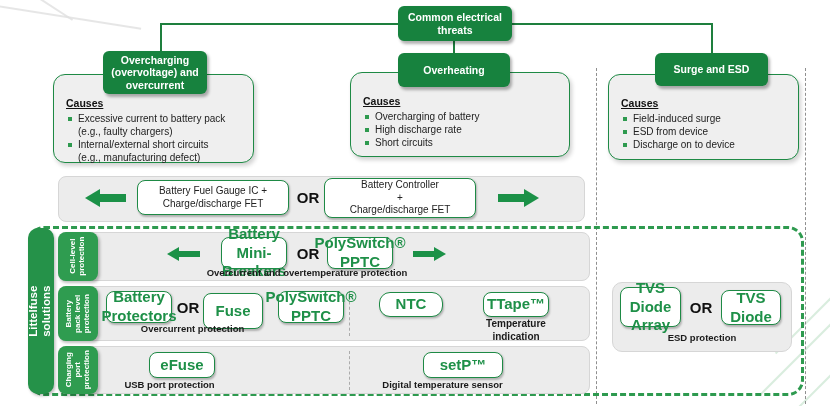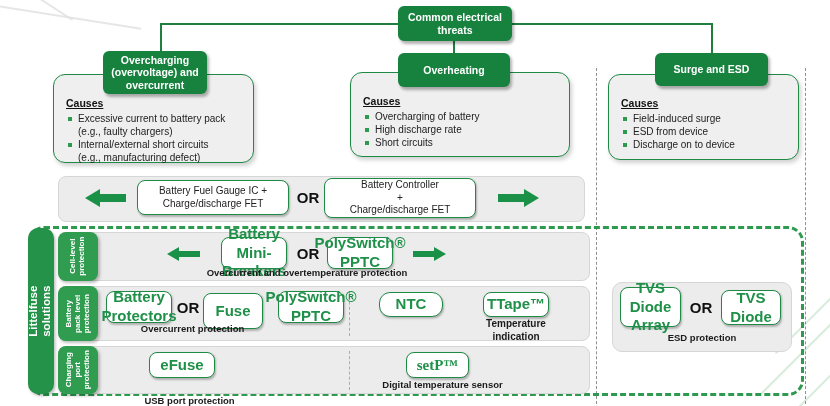--- a/index.html
+++ b/index.html
@@ -228,22 +228,22 @@
 indication</div>
 
   <div class="grayband" style="left:58px; top:346px; width:532px; height:48px;"></div>
   <div class="vbar rowtab" style="left:58px; top:346px; height:48px;">
     <span>Charging
 port
 protection</span>
   </div>
   <div class="vdash-lite" style="left:349px; top:351px; height:39px;"></div>
   <div class="prod" style="left:149px; top:352px; width:66px; height:26px;">eFuse</div>
-  <div class="cap" style="left:117px; top:379px; width:145px;margin-top:16px;">USB port protection</div>
-  <div class="prod" style="left:406px; top:352px; width:63px; height:26px;font-family:Liberation Serif, serif;">setP™</div>
+  <div class="cap" style="left:97px; top:379px; width:145px;">USB port protection</div>
+  <div class="prod" style="left:423px; top:352px; width:80px; height:26px;">setP™</div>
   <div class="cap" style="left:365px; top:379px; width:155px;">Digital temperature sensor</div>
 
   <div class="grayband" style="left:612px; top:282px; width:180px; height:70px; border-radius:10px;"></div>
   <div class="prod" style="left:620px; top:287px; width:61px; height:40px;">TVS Diode
 Array</div>
   <div class="orlbl" style="left:686px; top:287px; width:30px; height:40px;">OR</div>
   <div class="prod" style="left:721px; top:290px; width:60px; height:35px;">TVS Diode</div>
   <div class="cap" style="left:622px; top:332px; width:160px;">ESD protection</div>
 
 </div>

